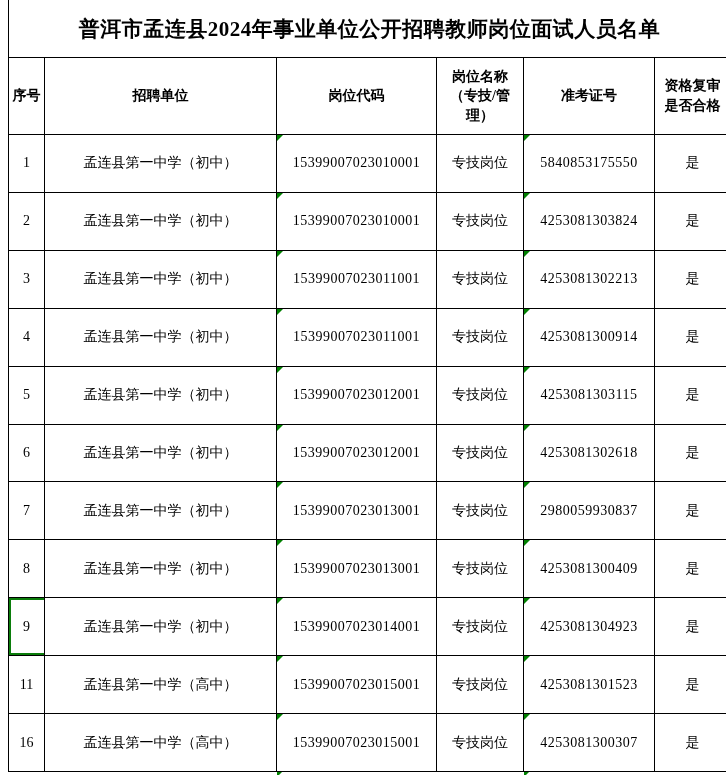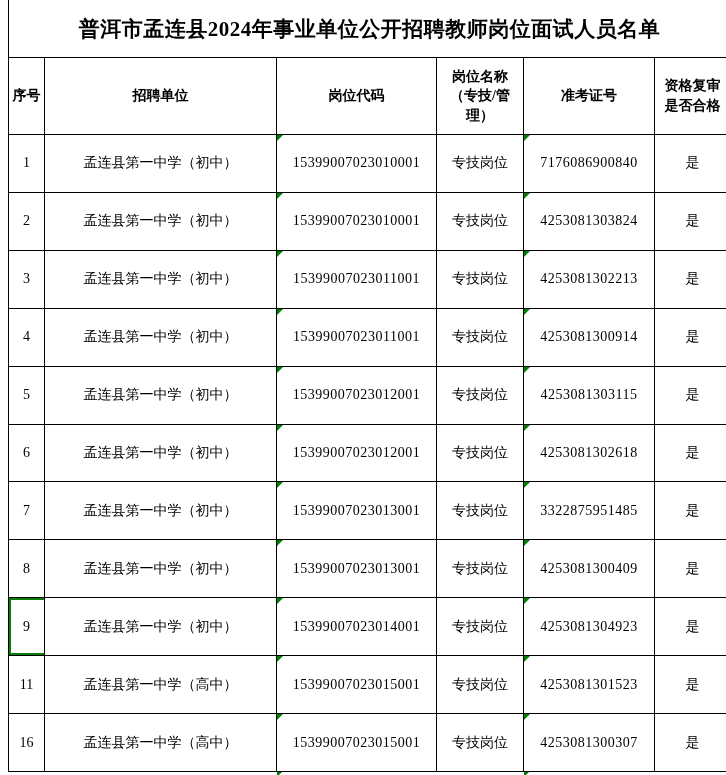--- a/index.html
+++ b/index.html
@@ -90,21 +90,21 @@
         <th>资格复审
 是否合格</th>
       </tr>
     </thead>
     <tbody>
         <tr>
     <td class="c-no">1</td>
     <td class="c-unit">孟连县第一中学（初中）</td>
     <td class="c-code"><span class="tri"></span><span>15399007023010001</span></td>
     <td class="c-post">专技岗位</td>
-    <td class="c-ticket"><span class="tri"></span><span>7176086900840</span></td>
+    <td class="c-ticket"><span class="tri"></span><span>5840853175550</span></td>
     <td class="c-qualified">是</td>
   </tr>
         <tr>
     <td class="c-no">2</td>
     <td class="c-unit">孟连县第一中学（初中）</td>
     <td class="c-code"><span class="tri"></span><span>15399007023010001</span></td>
     <td class="c-post">专技岗位</td>
     <td class="c-ticket"><span class="tri"></span><span>4253081303824</span></td>
     <td class="c-qualified">是</td>
   </tr>
@@ -138,21 +138,21 @@
     <td class="c-code"><span class="tri"></span><span>15399007023012001</span></td>
     <td class="c-post">专技岗位</td>
     <td class="c-ticket"><span class="tri"></span><span>4253081302618</span></td>
     <td class="c-qualified">是</td>
   </tr>
         <tr>
     <td class="c-no">7</td>
     <td class="c-unit">孟连县第一中学（初中）</td>
     <td class="c-code"><span class="tri"></span><span>15399007023013001</span></td>
     <td class="c-post">专技岗位</td>
-    <td class="c-ticket"><span class="tri"></span><span>3322875951485</span></td>
+    <td class="c-ticket"><span class="tri"></span><span>2980059930837</span></td>
     <td class="c-qualified">是</td>
   </tr>
         <tr>
     <td class="c-no">8</td>
     <td class="c-unit">孟连县第一中学（初中）</td>
     <td class="c-code"><span class="tri"></span><span>15399007023013001</span></td>
     <td class="c-post">专技岗位</td>
     <td class="c-ticket"><span class="tri"></span><span>4253081300409</span></td>
     <td class="c-qualified">是</td>
   </tr>

